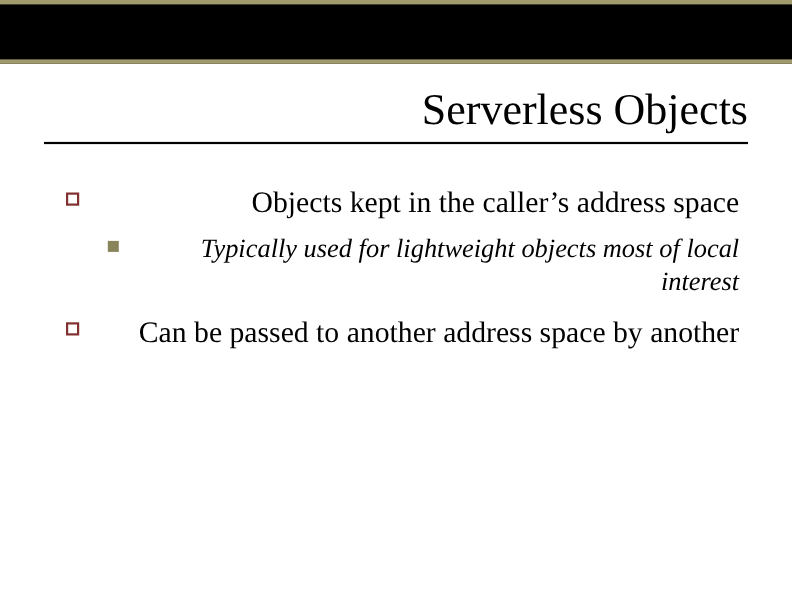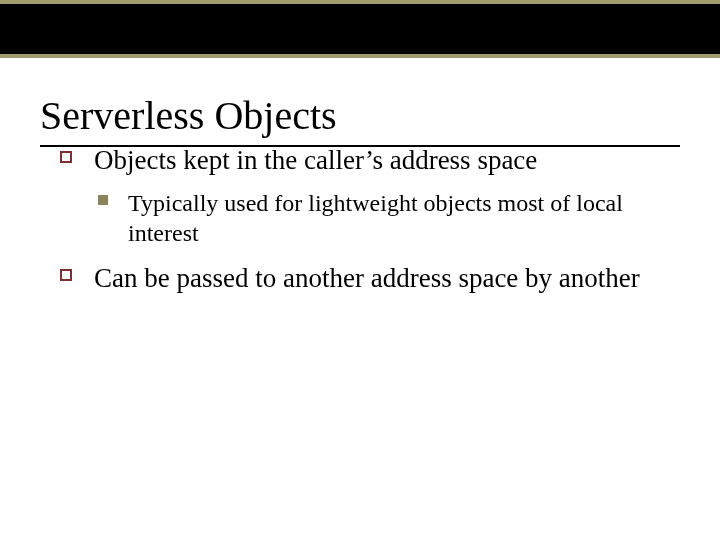--- a/index.html
+++ b/index.html
@@ -8,40 +8,42 @@
     .top-band {
       position: absolute;
       top: 0; left: 0; right: 0;
       height: 58px;
       background: #000;
       border-top: 4px solid #a09a6d;
       border-bottom: 4px solid #a09a6d;
     }
     .title-wrap {
       position: absolute;
-      top: 92px;
+      top: 76px;
       left: 40px;
       right: 40px;
+      text-align: right;
     }
     .title {
       font-size: 40px;
       font-weight: 400;
       padding-bottom: 6px;
       margin-bottom: 0;
     }
     .title-rule {
       border: none;
       border-top: 2px solid #000;
       width: 100%;
     }
     .content {
       position: absolute;
-      top: 144px;
+      top: 168px;
       left: 60px;
       right: 48px;
+      text-align: right;
     }
     ul.level1 { list-style: none; }
     ul.level1 > li { position: relative; padding-left: 34px; margin-bottom: 14px; }
     ul.level1 > li > .bullet {
       position: absolute;
       left: 0; top: 7px;
       width: 12px; height: 12px;
       border: 2px solid #803030;
       background: transparent;
     }
@@ -53,20 +55,21 @@
     ul.level2 > li { position: relative; padding-left: 34px; margin-bottom: 8px; }
     ul.level2 > li > .bullet {
       position: absolute;
       left: 4px; top: 7px;
       width: 10px; height: 10px;
       background: #8a845a;
     }
     ul.level2 > li > .li-text {
       font-size: 24px;
       line-height: 1.25;
+      font-style: italic;
     }
   </style>
 </head>
 <body>
 
 <div class="slide">
   <div class="top-band"></div>
 
   <div class="title-wrap">
     <h1 class="title">Serverless Objects</h1>

